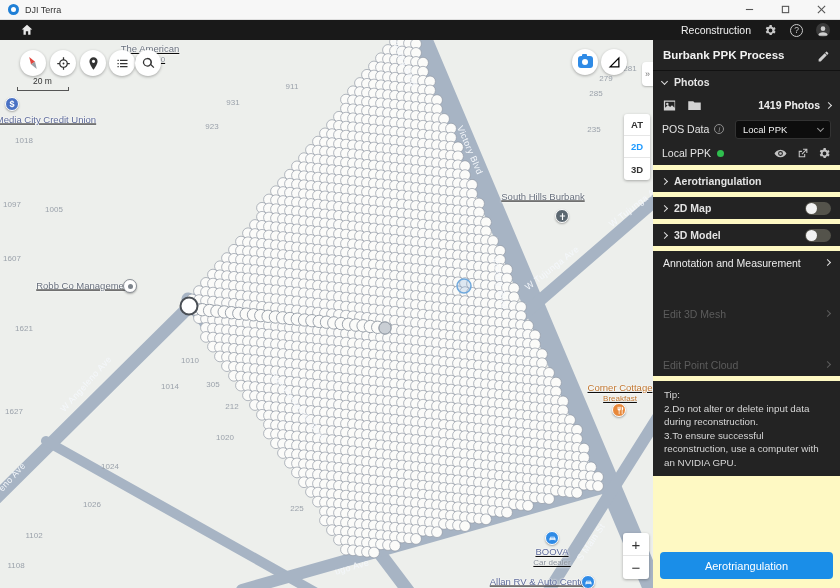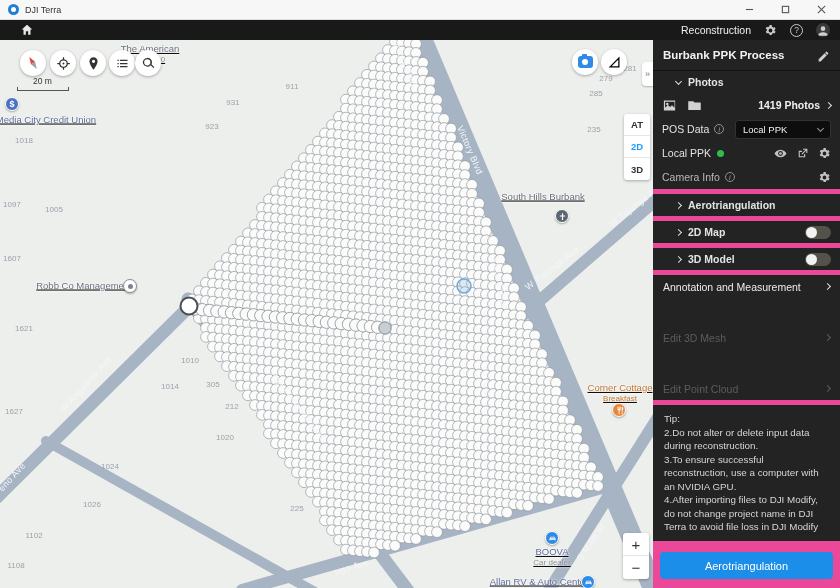--- a/index.html
+++ b/index.html
@@ -60,27 +60,27 @@
   .collapse-tab { position:absolute; right:0; top:22px; width:11px; height:24px; background:#fff; border-radius:4px 0 0 4px; box-shadow:0 1px 2px rgba(0,0,0,.25); display:flex; align-items:center; justify-content:center; font-size:9px; color:#777; }
   .mode-switch { position:absolute; left:624px; top:74px; width:26px; background:#fff; border-radius:3px; box-shadow:0 1px 3px rgba(0,0,0,.3); overflow:hidden; }
   .mode-cell { height:22px; display:flex; align-items:center; justify-content:center; font-size:9.5px; font-weight:bold; color:#333; border-bottom:1px solid #e6e6e6; }
   .mode-cell:last-child { border-bottom:none; }
   .mode-cell.selected { color:#1e9aff; }
   .zoom-box { position:absolute; left:623px; top:493px; width:26px; background:#fff; border-radius:3px; box-shadow:0 1px 3px rgba(0,0,0,.3); }
   .zoom-cell { height:23px; display:flex; align-items:center; justify-content:center; font-size:15px; color:#333; }
   .zoom-cell:first-child { border-bottom:1px solid #e6e6e6; }
 
   
-  .sidebar { width:187px; height:548px; background:#ec4899; display:flex; flex-direction:column; position:relative; color:#e6e6e6; }
+  .sidebar { width:187px; height:548px; background:#fef9c3; display:flex; flex-direction:column; position:relative; color:#e6e6e6; }
   .sec { background:#232323; margin-bottom:5px; }
   .side-title { height:31px; background:#232323; display:flex; align-items:center; padding:0 10px; border-bottom:1px solid #121212; }
   .side-title .t { font-size:11.5px; font-weight:bold; color:#f2f2f2; }
   .side-title .pen { margin-left:auto; width:13px; height:13px; color:#cfcfcf; }
   .row { height:24px; display:flex; align-items:center; padding:0 9px; font-size:10.5px; color:#e3e3e3; }
-  .sec-head { height:22px; font-weight:bold; font-size:10.5px;margin-left:14px; }
+  .sec-head { height:22px; font-weight:bold; font-size:10.5px; }
   .chev { width:5px; height:5px; border-right:1.4px solid #ddd; border-bottom:1.4px solid #ddd; display:inline-block; flex:0 0 auto; }
   .chev.d { transform:rotate(45deg); margin-top:-2px; }
   .chev.r { transform:rotate(-45deg); }
   .chev.dis { border-color:#5c5c5c; }
   .sec-head .chev { margin-right:7px; }
   .ico13 { width:13px; height:13px; color:#c4c4c4; display:inline-flex; }
   .ico15 { width:15px; height:15px; color:#d2d2d2; display:inline-flex; }
   .spacer { flex:1; }
   .count { font-size:10.5px; font-weight:bold; color:#f0f0f0; margin-right:6px; }
   .info-i { width:10px; height:10px; border:1px solid #8f8f8f; border-radius:50%; color:#9d9d9d; font-size:7px; display:inline-flex; align-items:center; justify-content:center; margin-left:5px; font-style:italic; }
@@ -2281,30 +2281,20 @@
                 <use href="#i-export"></use>
               </svg>
             </span>
           <span class="ico13">
               <svg class="ic">
                 <use href="#i-gear"></use>
               </svg>
             </span>
         </div>
       </div>
-      <div class="row">
-        <span class="muted">Camera Info</span>
-        <span class="info-i">i</span>
-        <span class="spacer"></span>
-        <span class="ico13">
-            <svg class="ic">
-              <use href="#i-gear"></use>
-            </svg>
-          </span>
-      </div>
     </div>
 
     <div class="sec">
       <div class="row sec-head">
         <span class="chev r"></span>
         <span>Aerotriangulation</span>
       </div>
     </div>
 
     <div class="sec">
@@ -2338,18 +2328,17 @@
         <span>Edit Point Cloud</span>
         <span class="spacer"></span>
           <span class="chev r dis"></span>
       </div>
     </div>
 
     <div class="tips">
       <div class="tline">Tip:</div>
       <div class="tline">2.Do not alter or delete input data during reconstruction.</div>
       <div class="tline">3.To ensure successful reconstruction, use a computer with an NVIDIA GPU.</div>
-      <div class="tline">4.After importing files to DJI Modify, do not change project name in DJI Terra to avoid file loss in DJI Modify</div>
     </div>
 
     <button class="action-btn">Aerotriangulation</button>
   </div>
 </div>
 
 </body></html>

